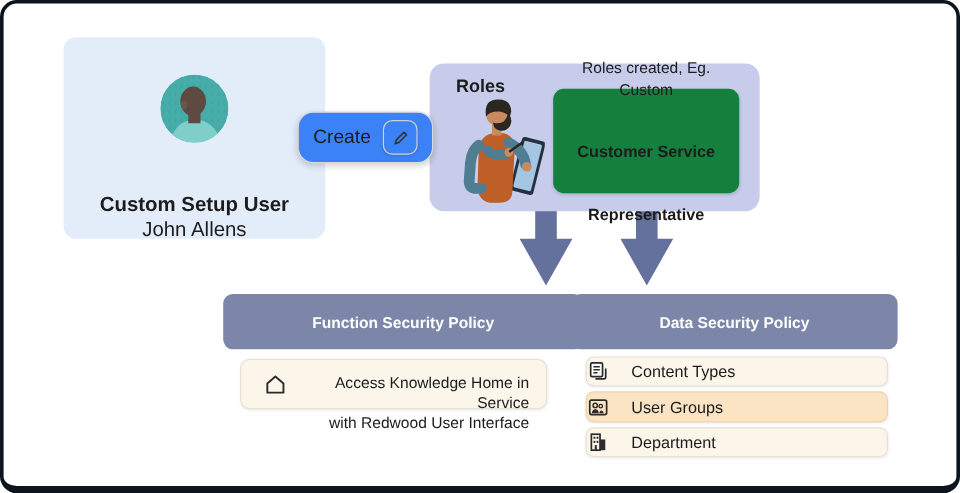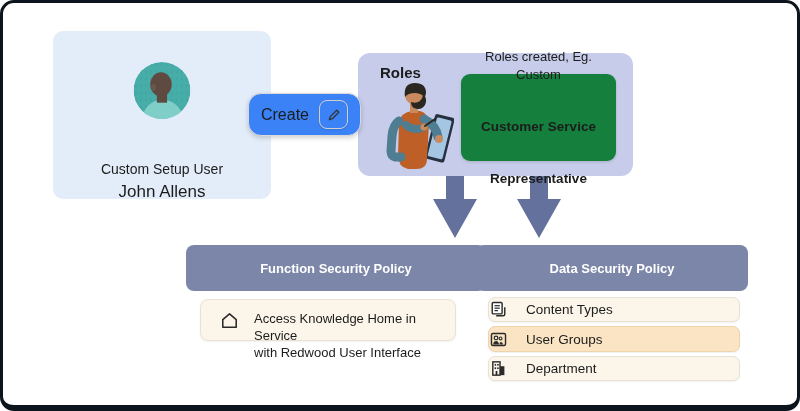--- a/index.html
+++ b/index.html
@@ -9,21 +9,21 @@
   }
   *{margin:0;padding:0;box-sizing:border-box;}
   body{background:#fff;font-family:"Liberation Sans",sans-serif;color:var(--text-dark);}
   .stage{position:relative;width:800px;height:411px;background:#fff;border:3px solid var(--canvas-border);
          border-bottom-width:6px;border-radius:14px;overflow:hidden;}
 
   
   .user-card{position:absolute;left:50px;top:28px;width:218px;height:168px;background:var(--user-card-bg);
              border-radius:10px;text-align:center;}
   .user-card .avatar{position:absolute;left:50%;top:31px;transform:translateX(-50%);width:57px;height:57px;}
-  .user-card .title{position:absolute;left:0;right:0;top:130px;font-size:14px;font-weight:normal;}
+  .user-card .title{position:absolute;left:0;right:0;top:130px;font-size:17px;font-weight:bold;}
   .user-card .name{position:absolute;left:0;right:0;top:151px;font-size:17px;}
 
   
   .create-btn{position:absolute;left:245px;top:90px;width:113px;height:43px;background:#3b82f6;border:1px solid #d9d9d9;
               border-radius:13px;box-shadow:0 2px 5px rgba(0,0,0,.18);display:flex;align-items:center;
               justify-content:center;gap:10px;z-index:6;cursor:pointer;}
   .create-btn .lbl{font-size:16px;}
   .create-btn .pencil-box{width:29px;height:29px;border:1px solid #cfcfcf;border-radius:8px;display:flex;
               align-items:center;justify-content:center;box-shadow:0 1px 2px rgba(0,0,0,.12);}
 
@@ -43,21 +43,21 @@
 
   
   .policy-header{position:absolute;top:242px;height:46px;background:var(--header-bg);border-radius:8px;
                  color:var(--white);font-weight:bold;font-size:13px;display:flex;align-items:center;justify-content:center;}
   .fn-header{left:183px;width:300px;} .data-header{left:473px;width:272px;}
 
   
   .fn-item{position:absolute;left:197px;top:296px;width:256px;height:42px;background:var(--cream-bg);
            border:1px solid var(--cream-border);border-radius:8px;display:flex;align-items:center;
            padding-left:18px;gap:14px;box-shadow:0 1px 2px rgba(0,0,0,.06);}
-  .fn-item .txt{font-size:13px;line-height:17px;text-align:left;flex:1;margin-right:14px;margin-top:30px;}
+  .fn-item .txt{font-size:13px;line-height:17px;text-align:right;flex:1;margin-right:14px;margin-top:30px;}
 
   
   .data-items{position:absolute;left:485px;top:294px;width:252px;display:flex;flex-direction:column;gap:4px;}
   .data-row{height:25px;background:var(--cream-bg);border:1px solid var(--cream-border);border-radius:7px;
             display:flex;align-items:center;gap:18px;font-size:13.5px;
             box-shadow:0 1px 2px rgba(0,0,0,.06);}
   .data-row.highlight{background:var(--highlight-bg);border-color:var(--highlight-border);height:26px;}
   .data-row .ic{display:flex;align-items:center;}
 </style>
 </head>

